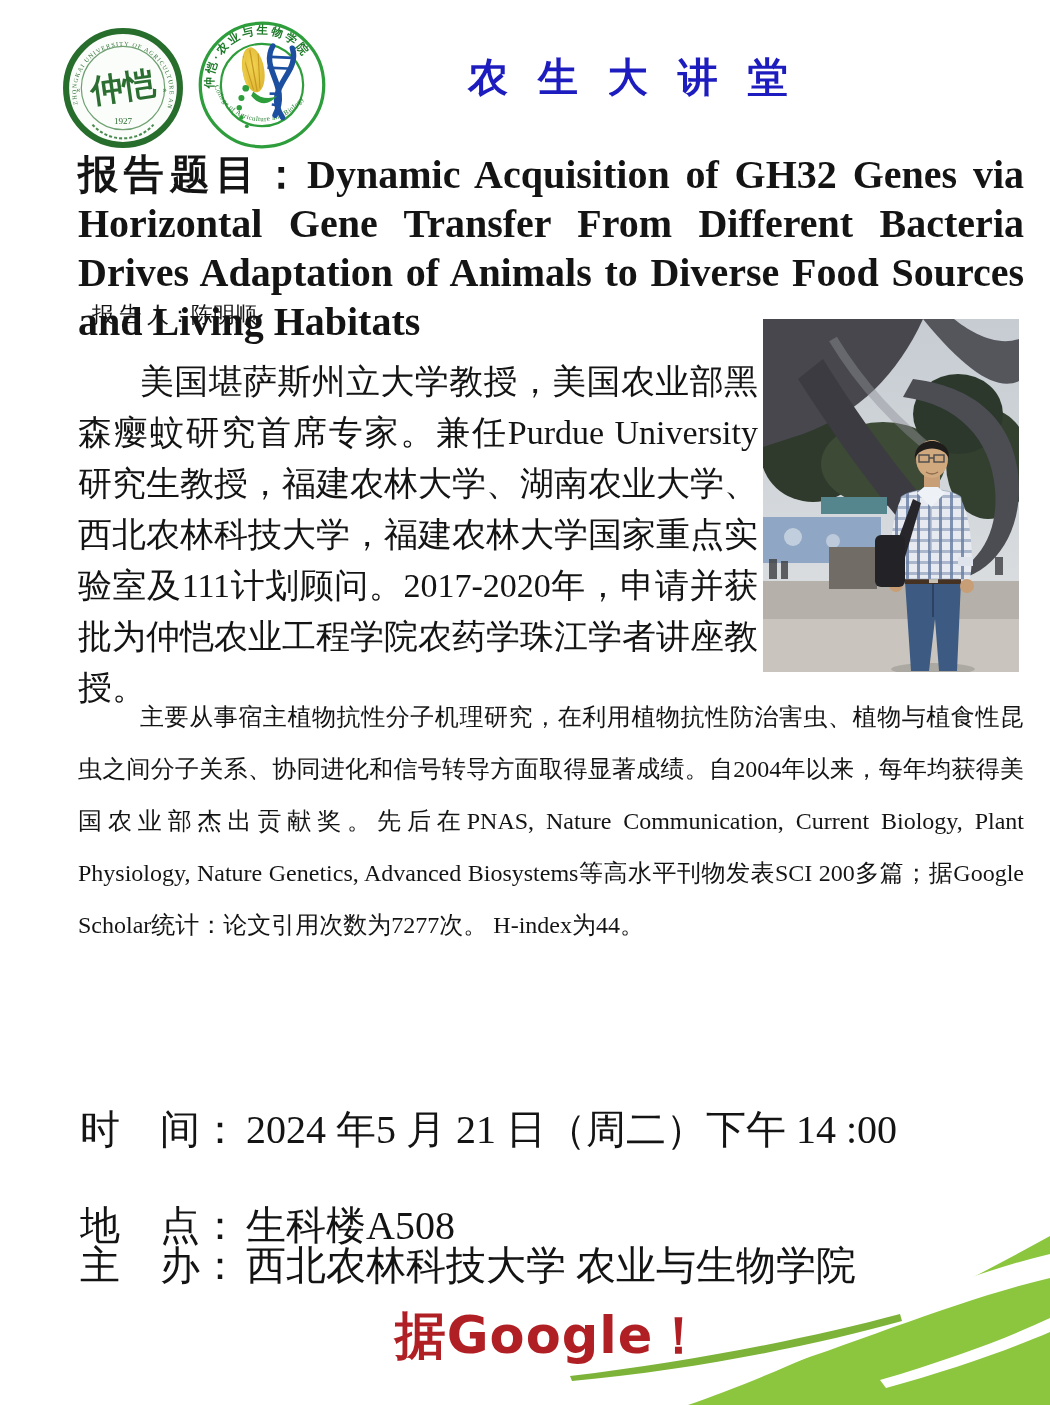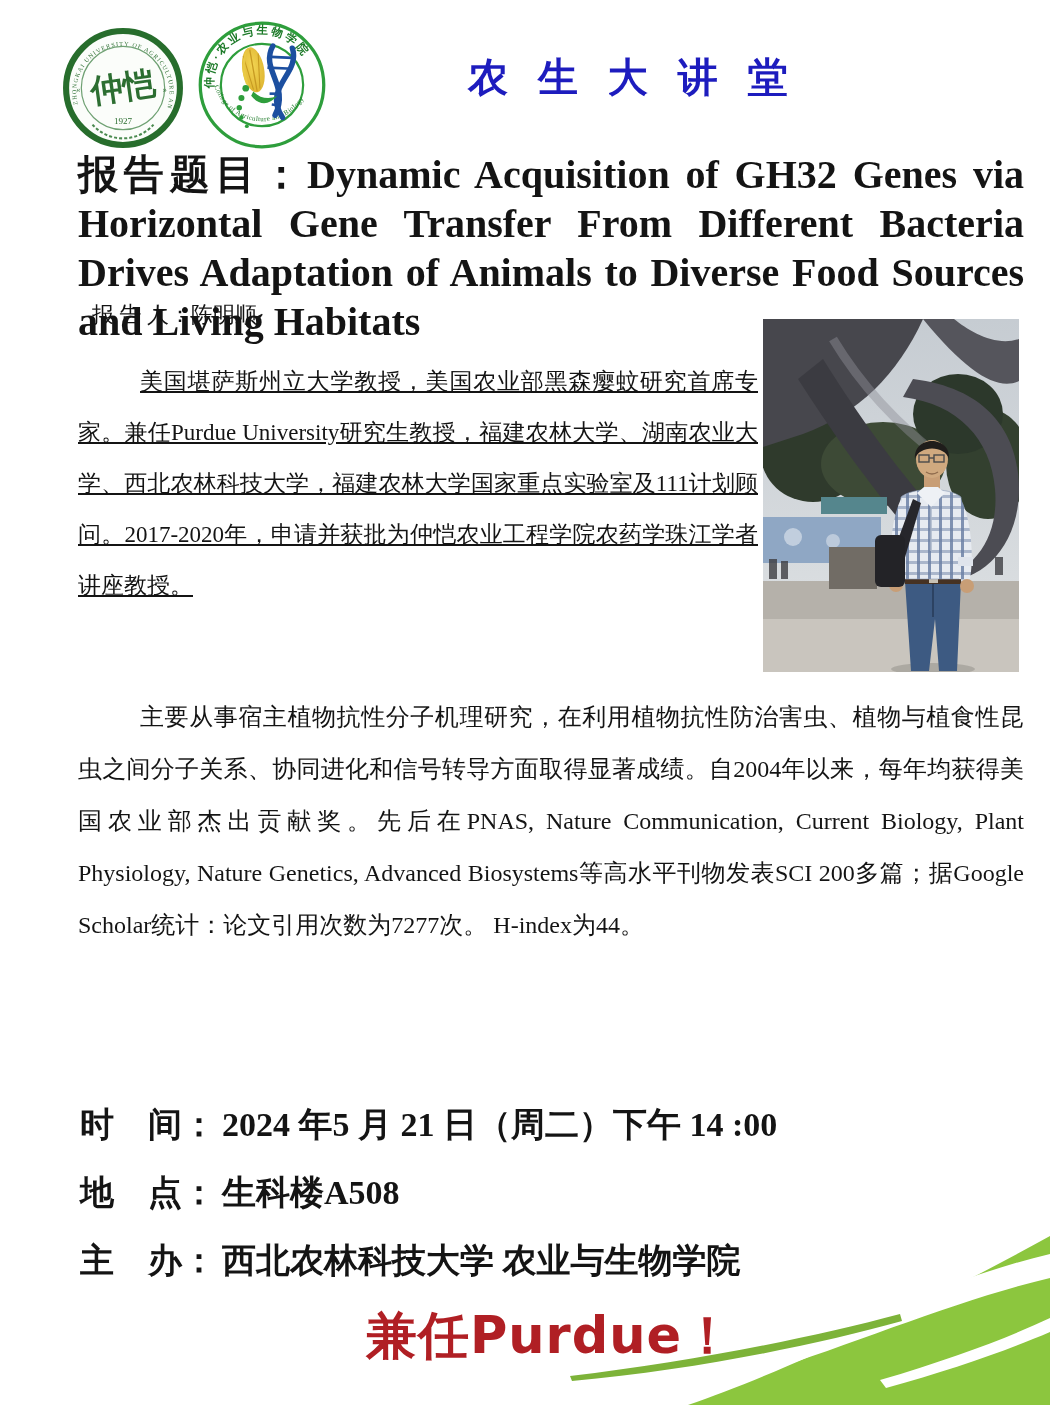--- a/index.html
+++ b/index.html
@@ -29,34 +29,34 @@
     font-size:40px; font-weight:bold; line-height:49px;
     text-align:justify;
   }
 
   
   #speaker-line { left:80px; top:300px; font-size:22px; font-weight:normal;margin-left:12px; }
 
   
   #bio-p1 {
     left:78px; top:356px; width:680px;
-    font-size:23px; line-height:51px; text-align:justify; text-indent:62px;text-decoration:underline;
+    font-size:34px; line-height:51px; text-align:justify; text-indent:62px;
   }
   #speaker-photo { left:763px; top:319px; width:256px; height:353px; }
 
   
   #bio-p2 {
     left:78px; top:691px; width:946px;
     font-size:24px; line-height:52px; text-align:justify; text-indent:62px;
   }
 
   
-  .detail-row { left:80px; font-size:34px; font-weight:bold; white-space:nowrap; }
+  .detail-row { left:80px; font-size:40px; font-weight:normal; white-space:nowrap; }
   #detail-time      { top:1102px; }
-  #detail-location  { top:1170px; }
+  #detail-location  { top:1198px; }
   #detail-organizer { top:1238px; }
   .detail-label { margin-right:6px; }
 
   
   #welcome {
     left:50px; top:1302px; width:1000px; text-align:center;
     font-family:"DejaVu Sans","Liberation Sans",sans-serif;
     font-weight:bold; font-size:51px; letter-spacing:1px; color:#b01f24;
   }
   #swoosh { right:0; bottom:0; width:500px; height:185px; }
@@ -207,20 +207,20 @@
 </svg>
 
 <p id="bio-p2" class="abs">主要从事宿主植物抗性分子机理研究，在利用植物抗性防治害虫、植物与植食性昆虫之间分子关系、协同进化和信号转导方面取得显著成绩。自2004年以来，每年均获得美国农业部杰出贡献奖。先后在PNAS, Nature Communication, Current Biology, Plant Physiology, Nature Genetics, Advanced Biosystems等高水平刊物发表SCI 200多篇；据Google Scholar统计：论文引用次数为7277次。 H-index为44。</p>
 
 <p id="detail-time" class="abs detail-row"><span class="detail-label">时　间：</span><span>2024 年5 月 21 日（周二）下午 14 :00</span></p>
 
 <p id="detail-location" class="abs detail-row"><span class="detail-label">地　点：</span><span>生科楼A508</span></p>
 
 <p id="detail-organizer" class="abs detail-row"><span class="detail-label">主　办：</span><span>西北农林科技大学 农业与生物学院</span></p>
 
-<div id="welcome" class="abs">兼任Purdue！</div>
+<div id="welcome" class="abs">据Google！</div>
 
 <svg id="swoosh" class="abs" viewBox="0 0 500 185">
   <path d="M138,185 C235,152 375,85 500,16 L500,185 Z" fill="#8cc63e"></path>
   <path d="M190,150 C295,108 405,56 500,34 L500,58 C405,80 300,126 196,158 Z" fill="#ffffff"></path>
   <path d="M330,160 C405,138 462,116 500,98 L500,112 C458,130 402,150 336,168 Z" fill="#ffffff"></path>
   <path d="M20,156 C140,142 260,118 350,94 L352,101 C262,126 142,150 22,161 Z" fill="#7db339"></path>
 </svg>
 
 </body></html>

